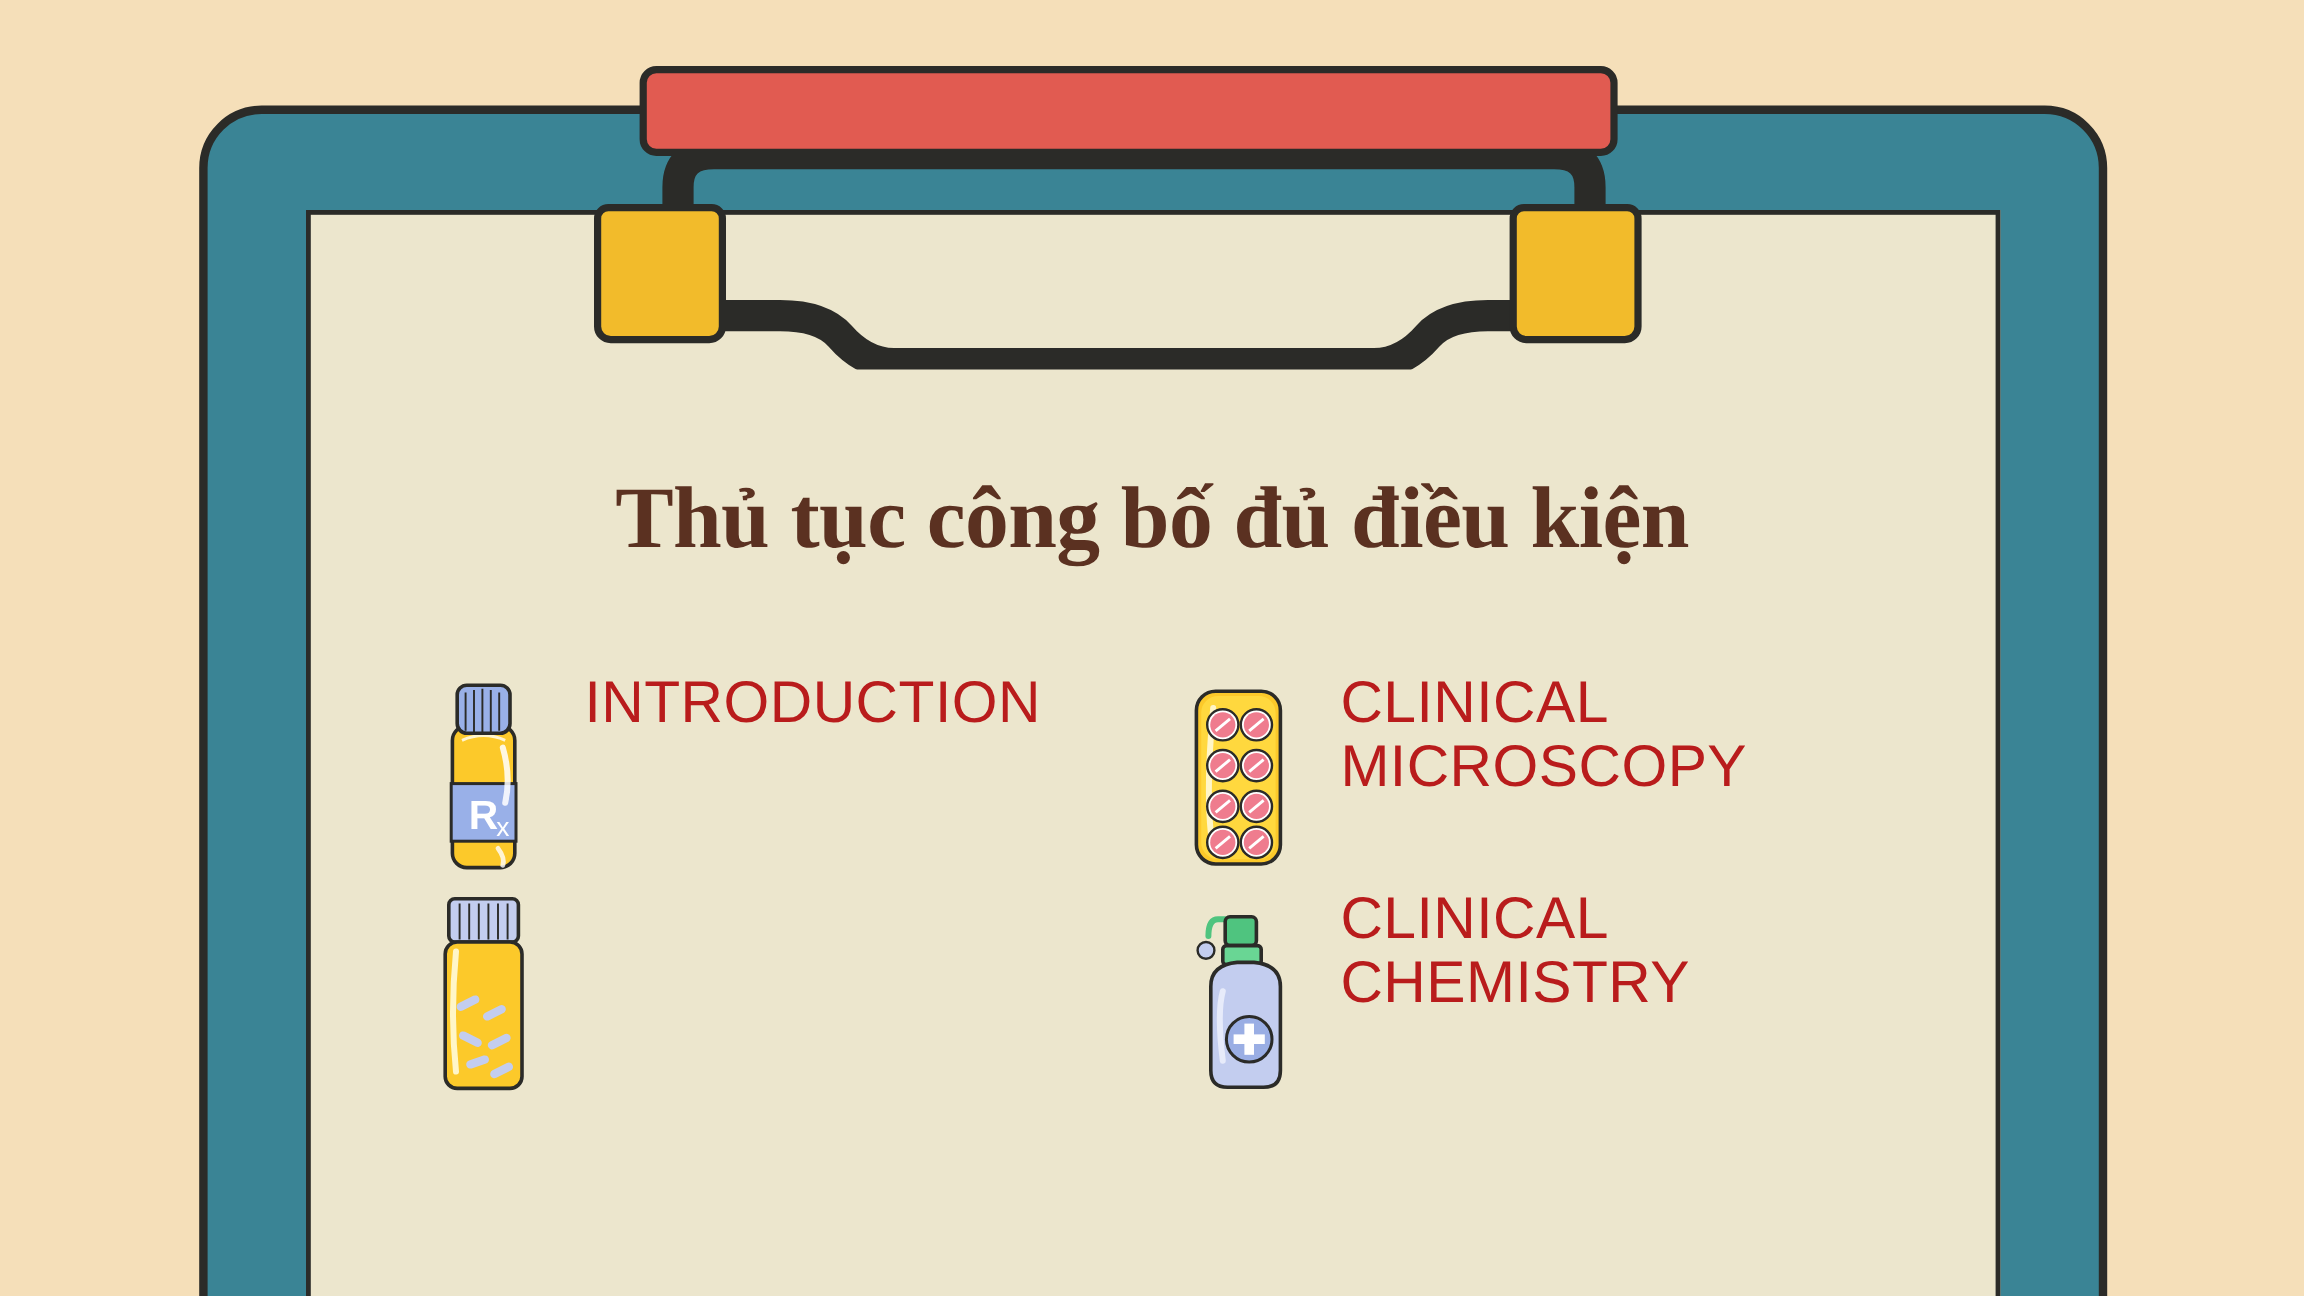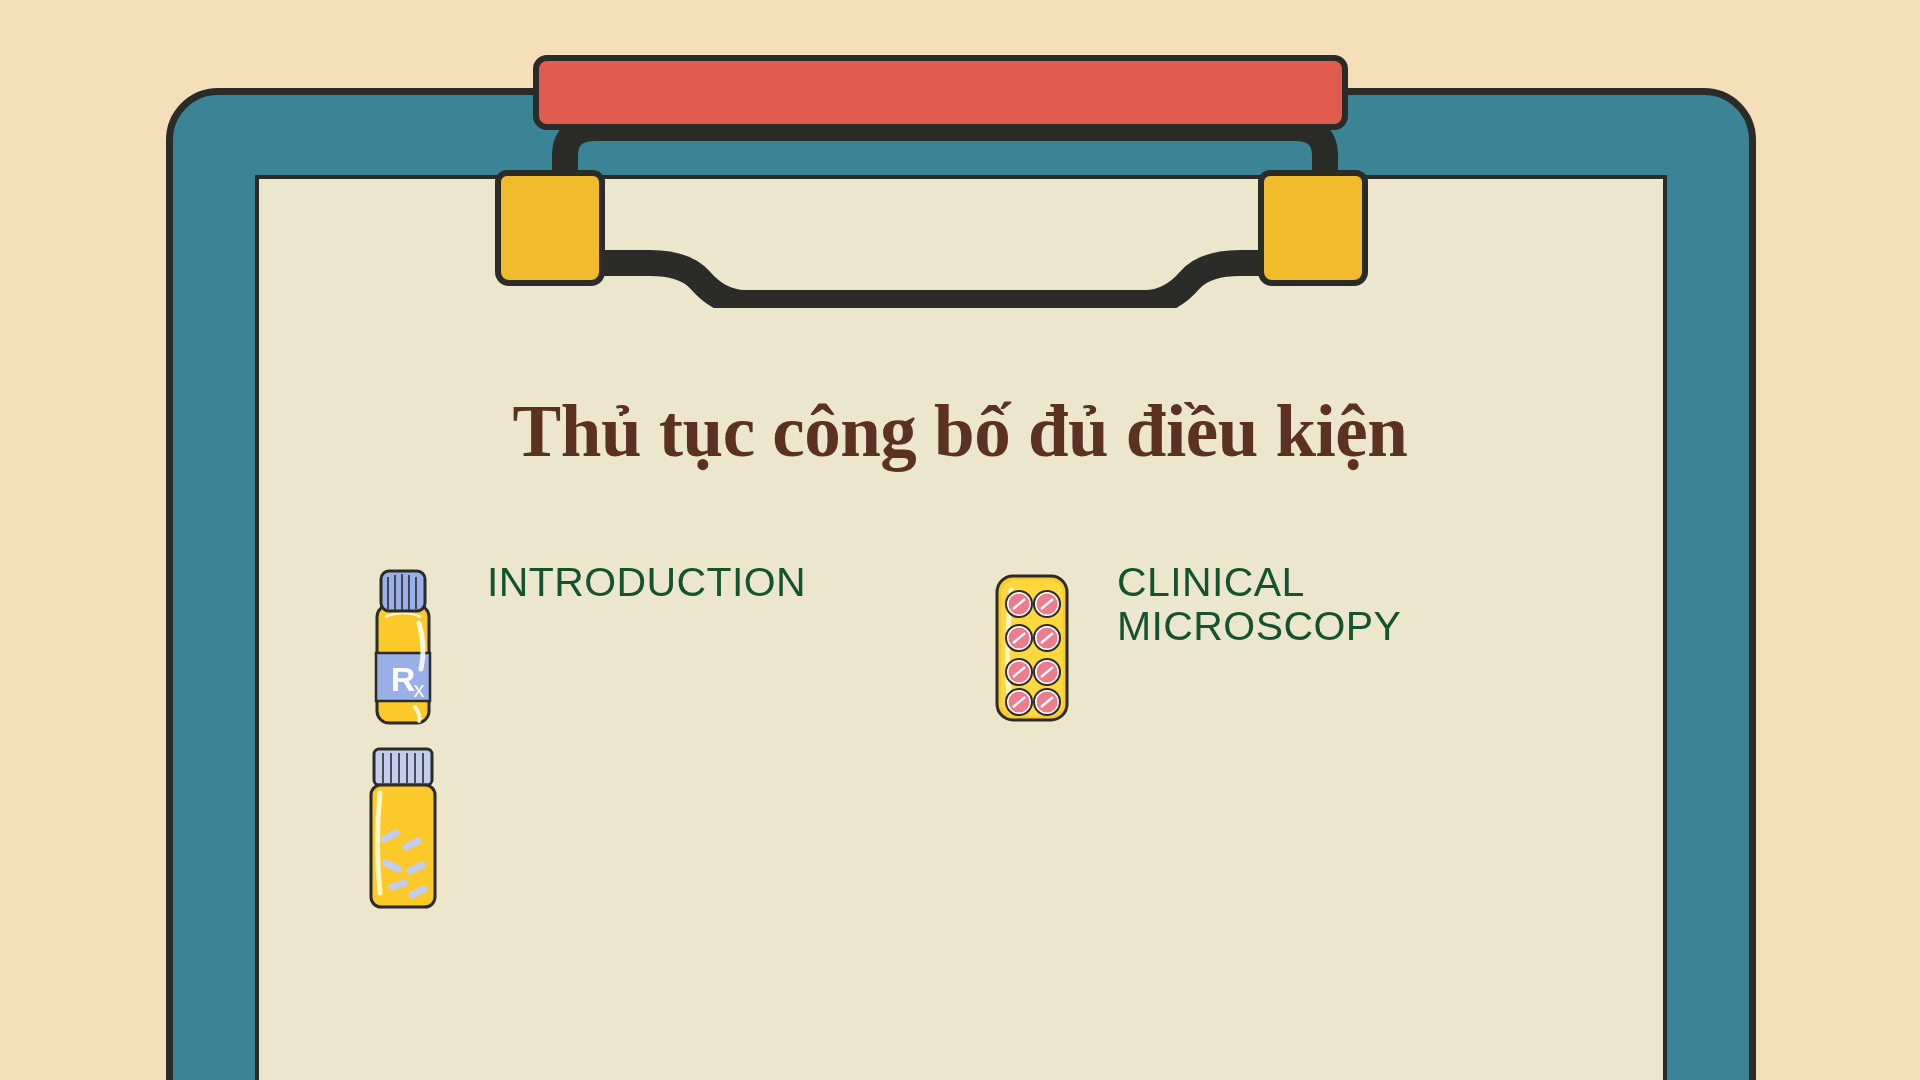--- a/index.html
+++ b/index.html
@@ -98,22 +98,22 @@
   .menu-icon{
     width:125px;
     height:175px;
     flex:0 0 125px;
     display:flex;
     align-items:center;
     justify-content:center;
   }
   .menu-label{
     font-family:"Liberation Sans", sans-serif;
-    font-size:41px;
-    color:#14532d;
+    font-size:49px;
+    color:#b91c1c;
     line-height:1.08;
     letter-spacing:0.4px;
     margin-left:22px;
     white-space:pre-line;
   }
 </style>
 </head>
 <body>
 
 <div id="stage">
@@ -224,17 +224,33 @@
               <line x1="52" y1="104" x2="64" y2="98"></line>
               <line x1="32" y1="120" x2="44" y2="126"></line>
               <line x1="56" y1="128" x2="68" y2="122"></line>
               <line x1="38" y1="144" x2="50" y2="140"></line>
               <line x1="58" y1="152" x2="70" y2="146"></line>
             </g>
           </svg>
         </div>
       </div>
 
+      <div class="menu-item">
+        <div class="menu-icon">
+          <svg width="108" height="168" viewBox="0 0 108 168">
+            <path d="M28 36 q0 -14 8 -14 l6 0" fill="none" stroke="#4fc47f" stroke-width="5" stroke-linecap="round"></path>
+            <circle cx="26" cy="48" r="7" fill="#c3cdef" stroke="#2b2b28" stroke-width="2"></circle>
+            <rect x="42" y="20" width="26" height="24" rx="4" fill="#4fc47f" stroke="#2b2b28" stroke-width="3"></rect>
+            <rect x="40" y="44" width="32" height="16" rx="3" fill="#69d694" stroke="#2b2b28" stroke-width="3"></rect>
+            <path d="M30 78 q0 -18 22 -20 l14 0 q22 2 22 20 l0 70 q0 14 -14 14 l-30 0 q-14 0 -14 -14 z" fill="#c3cdef" stroke="#2b2b28" stroke-width="3"></path>
+            <path d="M40 140 q-5 -40 0 -58" fill="none" stroke="#e7ebfa" stroke-width="5" stroke-linecap="round"></path>
+            <circle cx="62" cy="122" r="19" fill="#9aaee4" stroke="#2b2b28" stroke-width="2.5"></circle>
+            <rect x="58" y="109" width="8" height="26" fill="#ffffff"></rect>
+            <rect x="49" y="118" width="26" height="8" fill="#ffffff"></rect>
+          </svg>
+        </div>
+        <div class="menu-label">CLINICAL CHEMISTRY</div>
+      </div>
 
     </div>
 
   </div>
 </div>
 
 </body></html>

